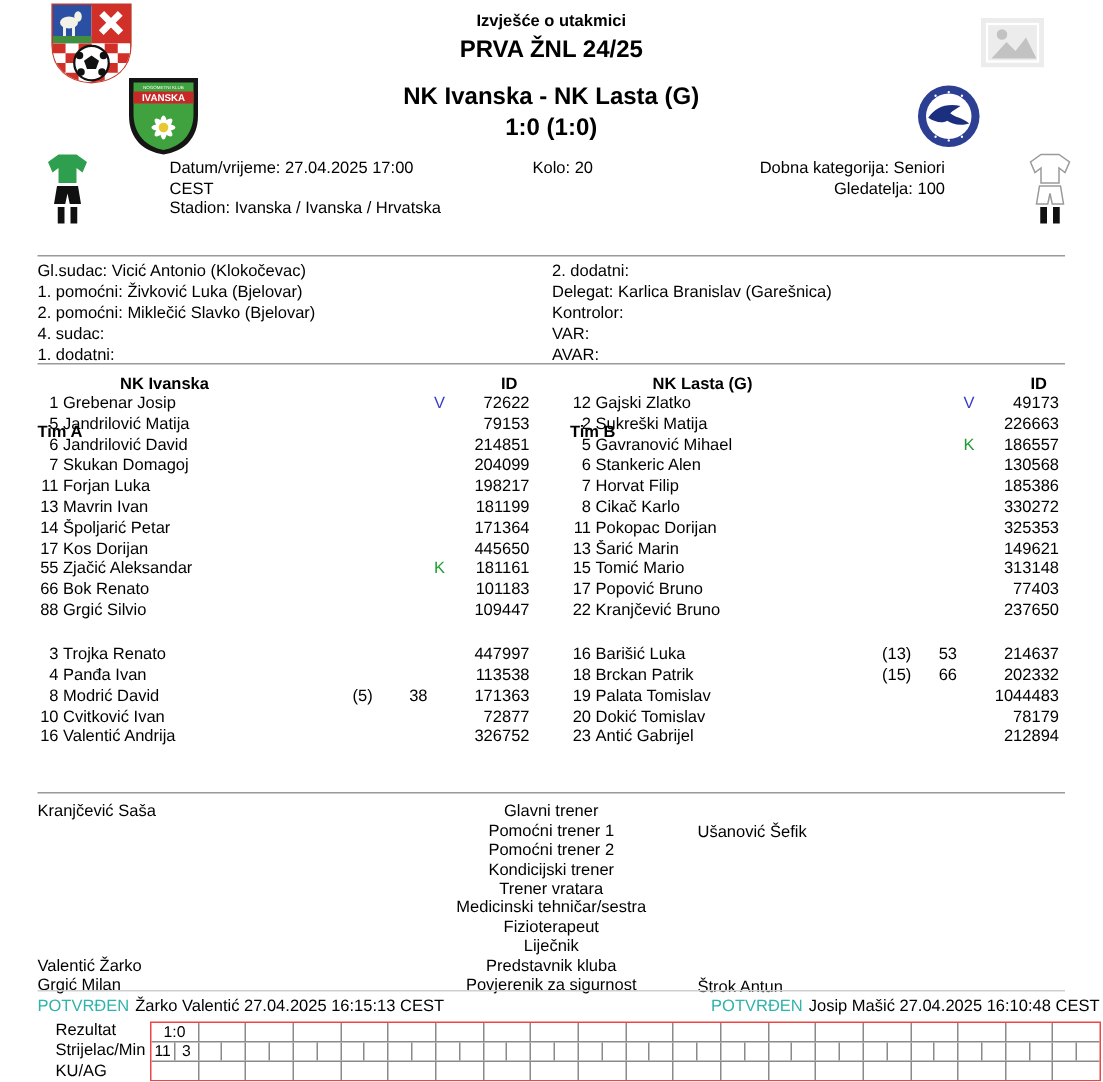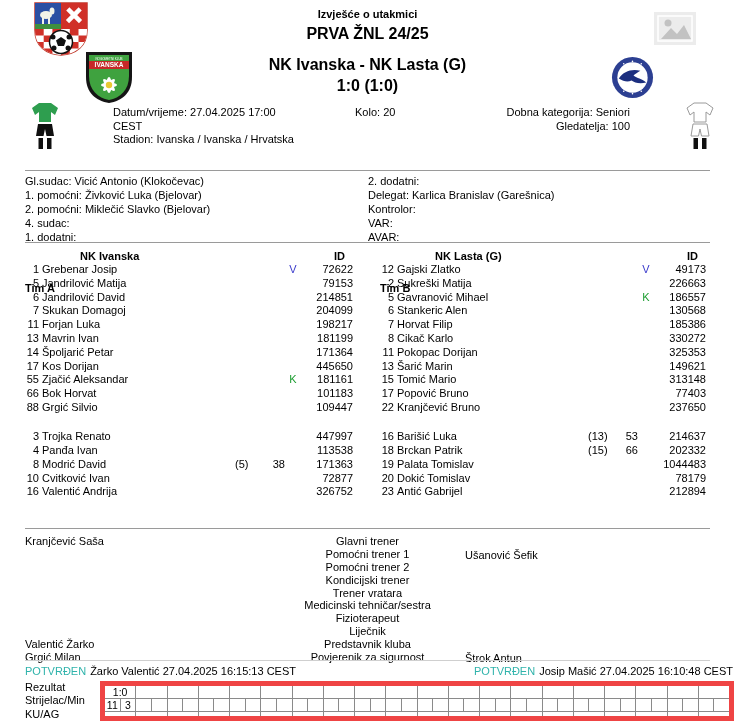--- a/index.html
+++ b/index.html
@@ -39,23 +39,23 @@
   .staff-row{position:relative;height:12.9px;line-height:12.9px;}
   .staff-a{position:absolute;left:0;top:0;white-space:nowrap;}
   .staff-role{position:absolute;left:0;right:0;top:0;text-align:center;}
   .staff-b{position:absolute;left:440px;top:0;white-space:nowrap;margin-top:14px;}
 
   
   .confirm{white-space:nowrap;}
   .confirm .status{margin-right:4px;}
 
   
-  .grid-labels div{height:13.33px;line-height:13.33px;}
+  .grid-labels div{height:13.33px;line-height:13.33px;margin-left:12px;}
   .rgrid{position:absolute;left:100px;top:681px;width:634px;height:40px;
-         border:5px solid #ef4444;box-sizing:border-box;display:flex;flex-direction:column;}
+         border:1px solid #ef4444;box-sizing:border-box;display:flex;flex-direction:column;}
   .g-row{display:flex;flex:1;border-bottom:1px solid #8a8a8a;}
   .g-row:last-child{border-bottom:none;}
   .g-cell{flex:1;border-right:1px solid #8a8a8a;text-align:center;line-height:12px;
           font-size:10.5px;overflow:hidden;}
   .g-cell:last-child{border-right:none;}
 </style>
 </head>
 <body>
 
 <div class="page">
@@ -261,21 +261,21 @@
       <div class="p-row">
         <span class="p-num">55</span>
         <span class="p-name">Zjačić Aleksandar</span>
         <span class="p-sub"></span>
         <span class="p-min"></span>
         <span class="p-badge" style="color: rgb(30, 158, 50);">K</span>
         <span class="p-id">181161</span>
       </div>
       <div class="p-row">
         <span class="p-num">66</span>
-        <span class="p-name">Bok Horvat</span>
+        <span class="p-name">Bok Renato</span>
         <span class="p-sub"></span>
         <span class="p-min"></span>
         <span class="p-badge"></span>
         <span class="p-id">101183</span>
       </div>
       <div class="p-row">
         <span class="p-num">88</span>
         <span class="p-name">Grgić Silvio</span>
         <span class="p-sub"></span>
         <span class="p-min"></span>

